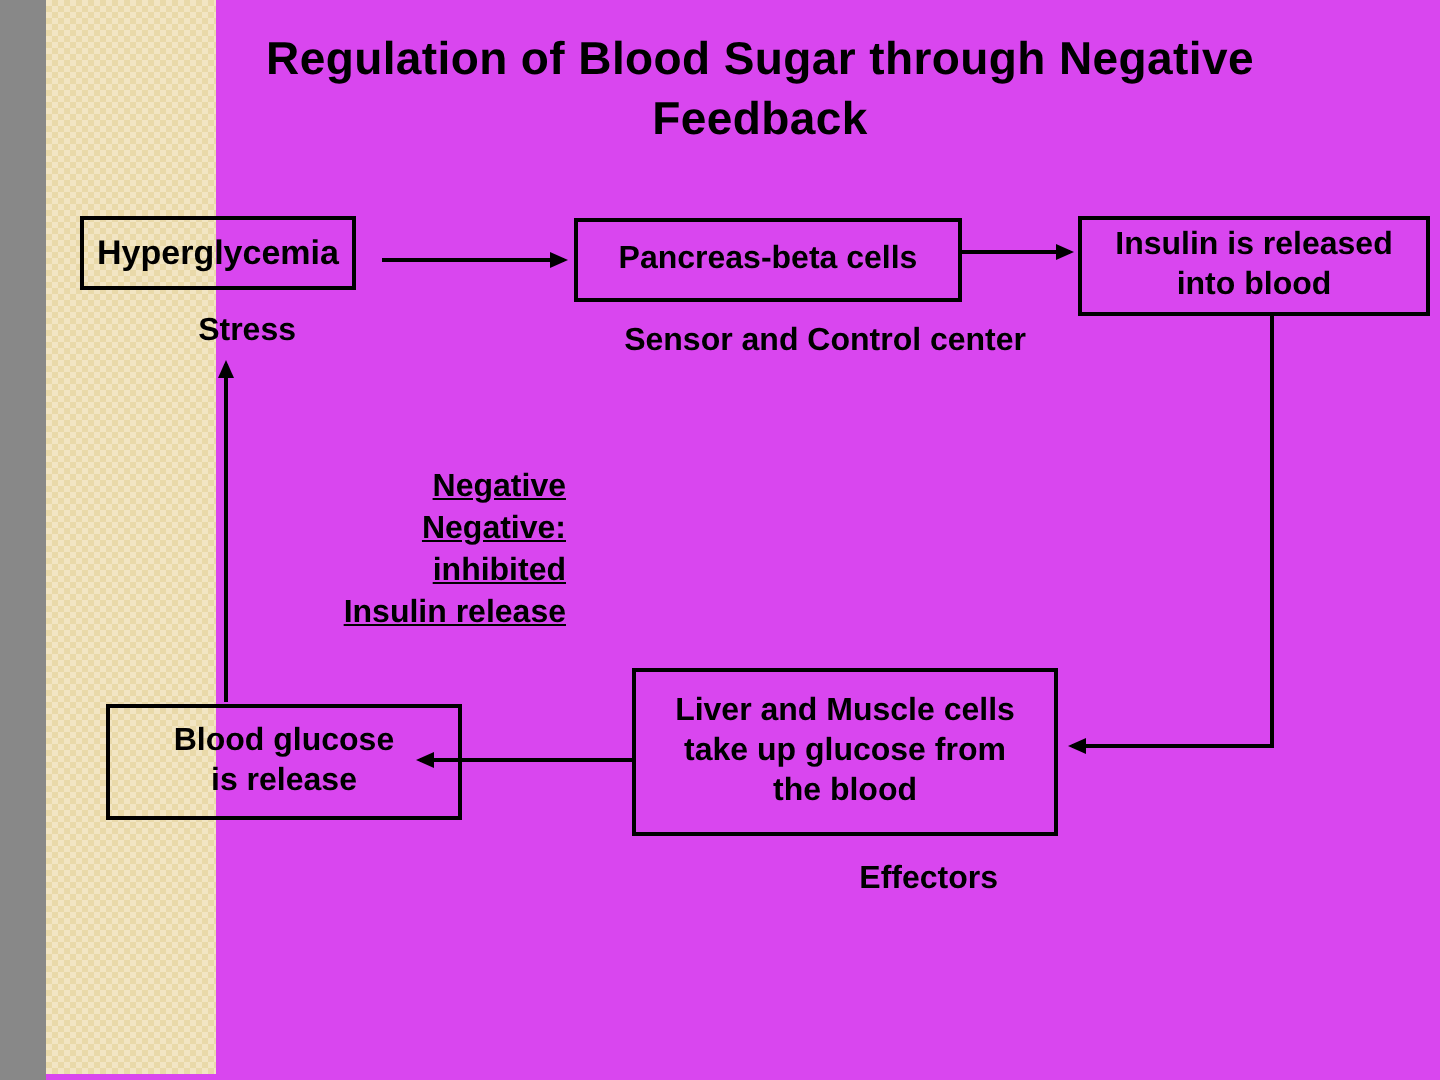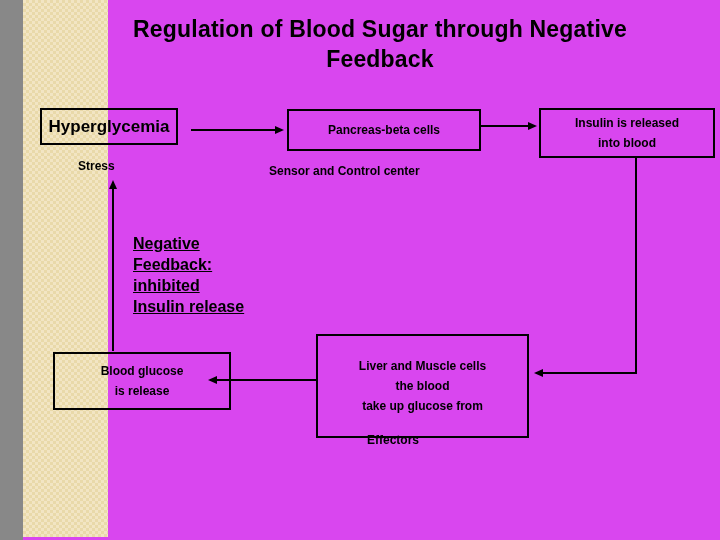--- a/index.html
+++ b/index.html
@@ -32,32 +32,32 @@
   .box{
     position:absolute;
     border:2px solid #000;
     background:transparent;
     display:flex;align-items:center;justify-content:center;
     text-align:center;
     box-sizing:border-box;
   }
   .lbl{
     position:absolute;
-    text-align:left;
+    text-align:right;
   }
-  .fs16{font-size:12px;line-height:20px;}
+  .fs16{font-size:16px;line-height:20px;}
   .fs17{font-size:17px;line-height:21px;}
   #box-hyper{left:17px;top:108px;width:138px;height:37px;}
   #lbl-stress{left:55px;top:156px;width:70px;}
   #box-pancreas{left:264px;top:109px;width:194px;height:42px;}
-  #lbl-sensor{left:246px;top:161px;width:232px;}
+  #lbl-sensor{left:258px;top:161px;width:232px;}
   #box-insulin{left:516px;top:108px;width:176px;height:50px;}
   #lbl-negfb{left:110px;top:233px;width:150px;font-size:16px;line-height:21px;text-decoration:underline;}
   #box-bloodglucose{left:30px;top:352px;width:178px;height:58px;}
-  #box-liver{left:293px;top:334px;width:213px;height:104px;}
+  #box-liver{left:293px;top:334px;width:213px;height:84px;}
   #lbl-effectors{left:344px;top:430px;width:132px;}
   #wires{position:absolute;left:0;top:0;width:720px;height:540px;pointer-events:none;}
   #wires line,#wires polyline{stroke:#000;stroke-width:2;fill:none;}
   #wires .head{fill:#000;}
 </style>
 </head>
 <body>
 
 <div id="slide">
 
@@ -95,35 +95,35 @@
 
   <div class="box fs16" id="box-insulin">
     <div>
       <div>Insulin is released</div>
       <div>into blood</div>
     </div>
   </div>
 
   <div class="lbl" id="lbl-negfb">
     <div>Negative</div>
-    <div>Feedback:</div>
+    <div>Negative:</div>
     <div>inhibited</div>
     <div>Insulin release</div>
   </div>
 
   <div class="box fs16" id="box-bloodglucose">
     <div>
       <div>Blood glucose</div>
       <div>is release</div>
     </div>
   </div>
 
   <div class="box fs16" id="box-liver">
     <div>
       <div>Liver and Muscle cells</div>
+      <div>take up glucose from</div>
       <div>the blood</div>
-      <div>take up glucose from</div>
     </div>
   </div>
 
   <div class="lbl fs16" id="lbl-effectors">Effectors</div>
 
 </div>
 
 </body></html>

